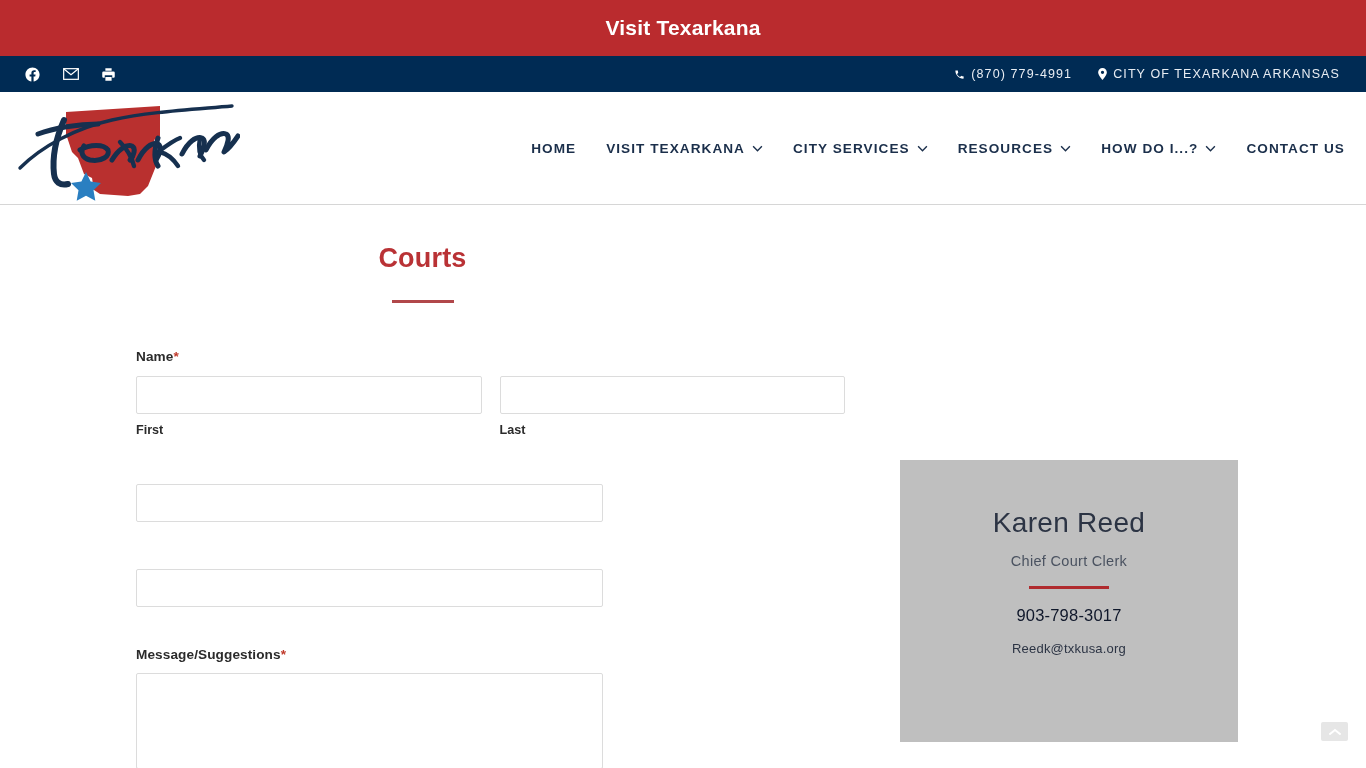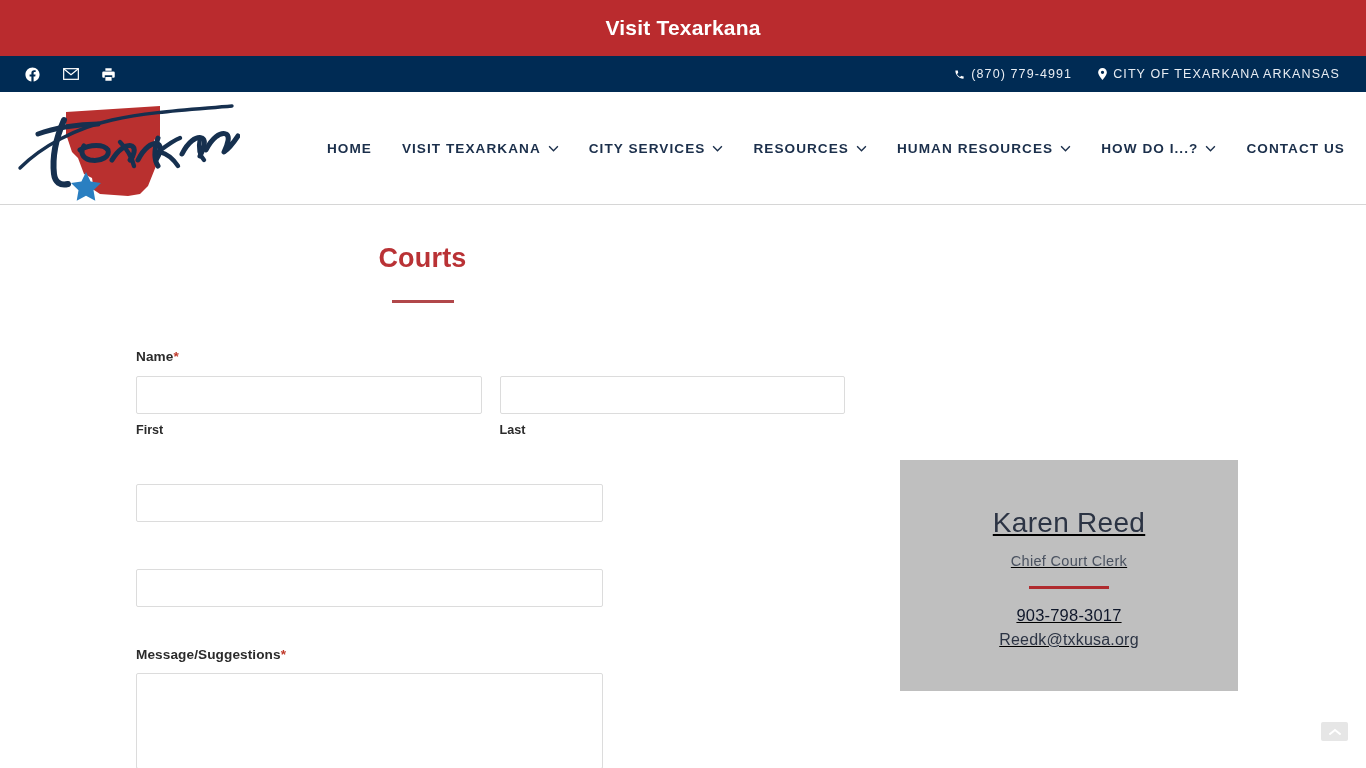--- a/index.html
+++ b/index.html
@@ -191,24 +191,23 @@
   
   .sidebar-col {
     position: absolute;
     left: 900px;
     top: 255px;
     width: 338px;
   }
   .contact-card {
     background: #bfbfbf;
     width: 338px;
-    height: 231px;
+    height: 282px;
     padding: 47px 20px 0 20px;
     text-align: center;
-    text-decoration: underline;
   }
   .card-name {
     color: #2c3444;
     font-size: 28px;
     font-weight: 400;
     letter-spacing: 0.3px;
   }
   .card-role {
     margin-top: 14px;
     color: #4a5260;
@@ -222,23 +221,23 @@
     background: #b02b2e;
     margin: 17px auto 0 auto;
   }
   .card-phone {
     margin-top: 17px;
     color: #0f172a;
     font-size: 16.5px;
     letter-spacing: 0.2px;
   }
   .card-email {
-    margin-top: 6px;
+    margin-top: 16px;
     color: #2c3444;
-    font-size: 16px;
+    font-size: 13px;
     letter-spacing: 0.2px;
     cursor: pointer;
   }
 
   
   .scroll-top {
     position: fixed;
     right: 18px;
     bottom: 27px;
     width: 27px;
@@ -348,28 +347,20 @@
     </div>
     <div class="nav-item">
       <span>RESOURCES</span>
       <span class="caret">
           <svg width="11" height="7" viewBox="0 0 12 8" fill="none" stroke="#1b2f4b" stroke-width="1.6">
             <path d="M1 1.5l5 5 5-5"></path>
           </svg>
         </span>
     </div>
     <div class="nav-item">
-      <span>HUMAN RESOURCES</span>
-      <span class="caret">
-          <svg width="11" height="7" viewBox="0 0 12 8" fill="none" stroke="#1b2f4b" stroke-width="1.6">
-            <path d="M1 1.5l5 5 5-5"></path>
-          </svg>
-        </span>
-    </div>
-    <div class="nav-item">
       <span>HOW DO I...?</span>
       <span class="caret">
           <svg width="11" height="7" viewBox="0 0 12 8" fill="none" stroke="#1b2f4b" stroke-width="1.6">
             <path d="M1 1.5l5 5 5-5"></path>
           </svg>
         </span>
     </div>
     <div class="nav-item">
       <span>CONTACT US</span>
     </div>

